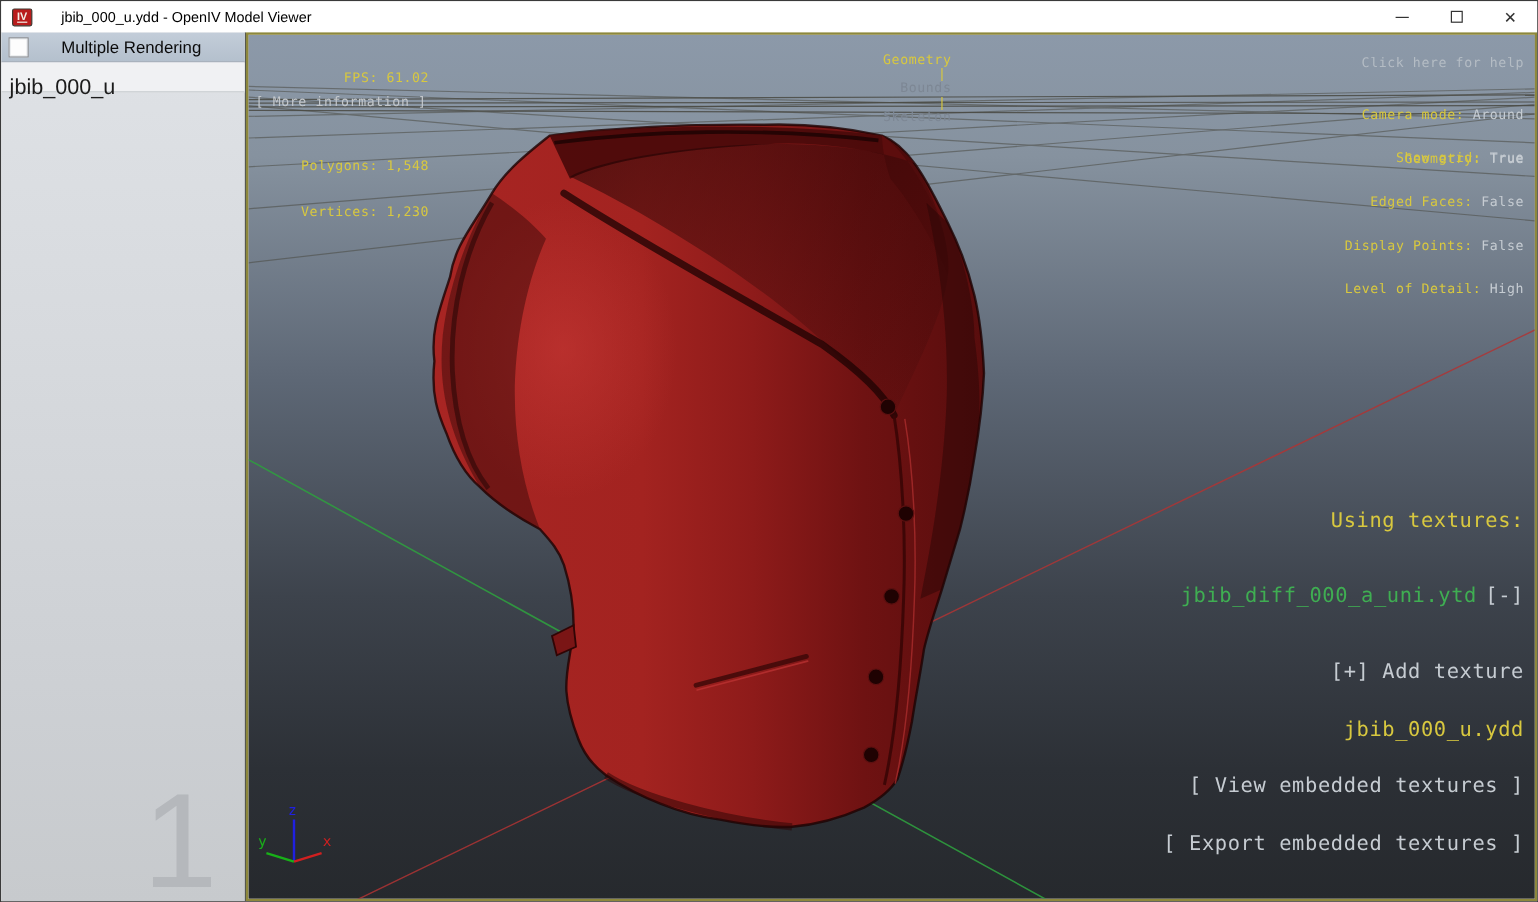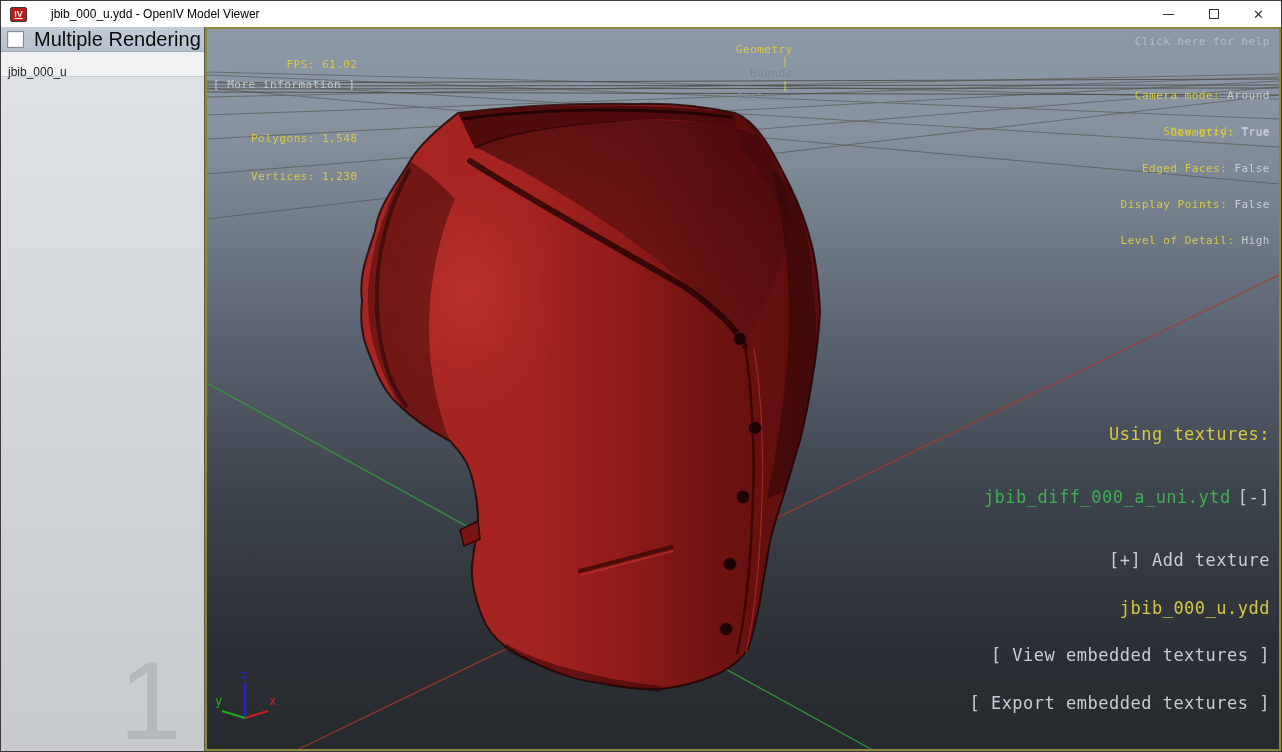--- a/index.html
+++ b/index.html
@@ -17,23 +17,23 @@
   .min-glyph { width:11px; height:1px; background:#333; }
   .max-glyph { width:10px; height:10px; border:1px solid #333; }
   .close-glyph { font-size:13px; line-height:13px; color:#333; }
 
   
   .sidebar { position:absolute; left:0; top:26px; width:204px; height:724px;
              background:linear-gradient(180deg,#dfe2e6 0%,#d7dade 35%,#cdd0d4 75%,#c7cacd 100%);
              border-right:1px solid #55584f; overflow:hidden; }
   .mr-row { height:25px; background:linear-gradient(180deg,#c3cdd9,#b4c0cd); display:flex; align-items:center; border-bottom:1px solid #9fa9b5; }
   .mr-check { width:17px; height:17px; margin-left:6px; background:#fdfdfd; border:1px solid #878c93; box-shadow:inset 0 0 0 1px #e8eaec; }
-  .mr-label { margin-left:10px; font-size:20px; color:#0b0b0b; }
+  .mr-label { margin-left:27px; font-size:14px; color:#0b0b0b; }
   .model-item { height:25px; background:#f0f1f3; border-bottom:1px solid #c9ccd0; display:flex; align-items:center; }
-  .model-item span { margin-left:7px; font-size:12px; color:#1c1c1c;margin-top:16px; }
+  .model-item span { margin-left:7px; font-size:18px; color:#1c1c1c;margin-top:16px; }
   .page-watermark { position:absolute; left:118px; bottom:-6px; font-size:112px; color:#b5b8bc; font-weight:400; line-height:1; }
 
   
   .viewport { position:absolute; left:204px; top:26px; width:1076px; height:724px;
               border:2px solid #8d883c; box-shadow:inset 0 0 0 1px rgba(25,25,25,.55);
               overflow:hidden; }
   .scene { position:absolute; left:0; top:0; width:100%; height:100%; display:block; }
 
   .hud { position:absolute; font-family:"DejaVu Sans Mono", monospace; font-size:11px; letter-spacing:.5px; white-space:pre; }
   .yellow { color:#d8c83f; }
@@ -47,21 +47,21 @@
   .stats .lab { width:96px; text-align:right; }
   .stats .val { margin-left:7px; }
   .stats .gap { height:10px; }
   .more-info { left:6px; top:50px; color:#c3c7cb; line-height:12px; cursor:pointer; }
 
   .tabs { top:3px; left:50%; transform:translateX(-50%); line-height:12px;text-align:right; }
   .tabs .sep { color:#d8c83f; margin:0 4px; }
   .tabs .tab { cursor:pointer; }
 
   .tr-block { right:9px; text-align:right; line-height:12px; }
-  .help { top:7px; cursor:pointer;text-align:center; }
+  .help { top:18px; cursor:pointer;text-align:center; }
   .cam  { top:25px; }
   .rset { top:62px; }
   .hud .line { height:12px; }
   .hud .line .lab { color:#d8c83f; }
   .hud .line .val { color:#c6ccd2; margin-left:7px; }
 
   .textures { right:9px; bottom:6px; text-align:right; line-height:15.8px; font-size:17px; }
   .textures .clickable { cursor:pointer; }
 </style>
 </head>

